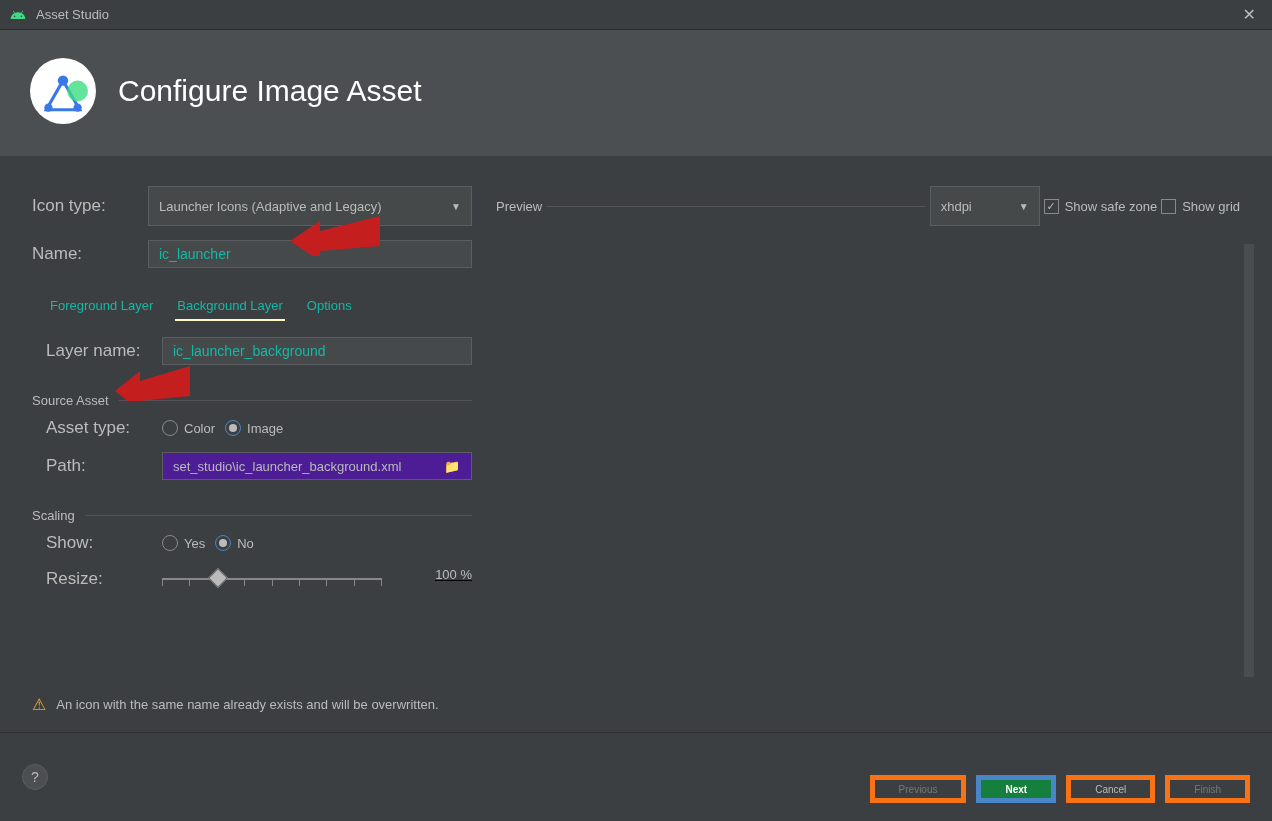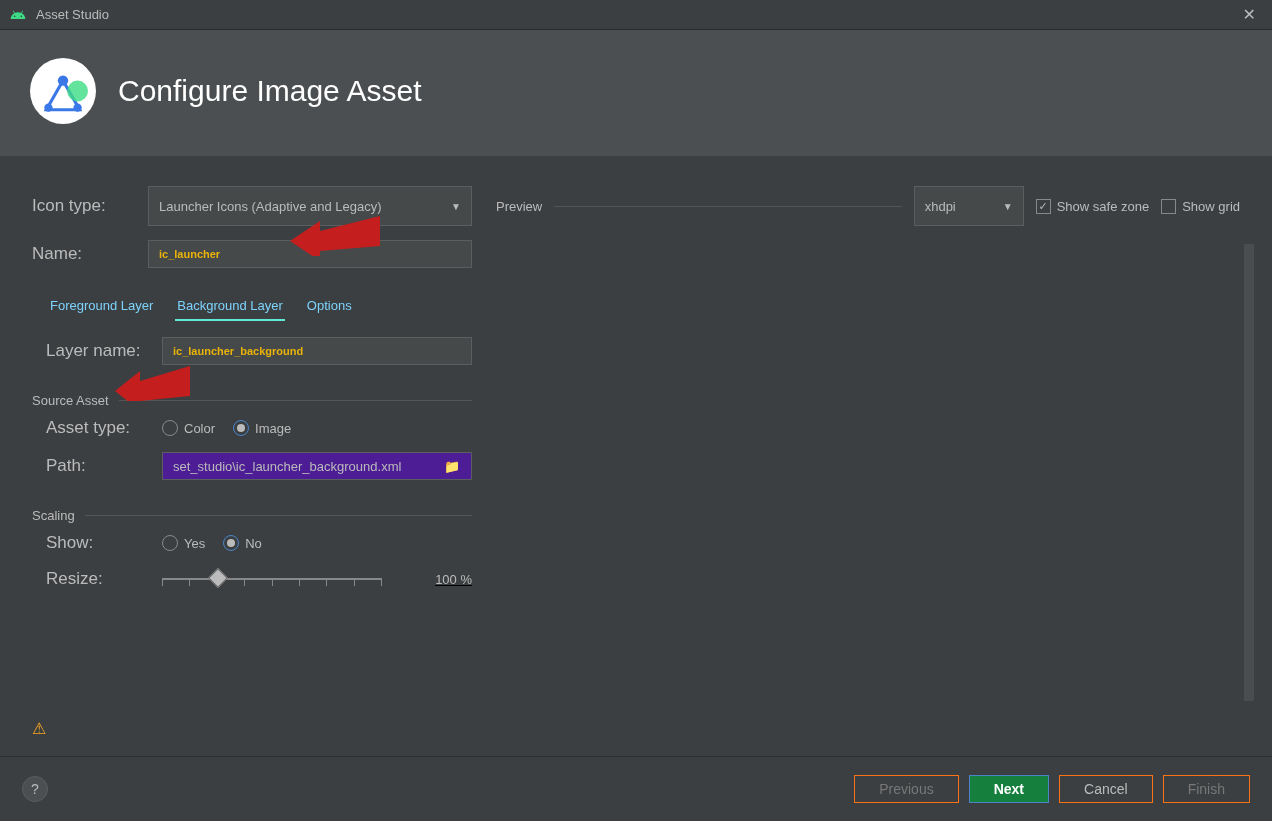--- a/index.html
+++ b/index.html
@@ -12,53 +12,53 @@
 .banner { background: #4c4f51; padding: 28px 30px 32px; display: flex; align-items: center; }
 .banner-icon { width: 66px; height: 66px; background: #fff; border-radius: 50%; display: flex; align-items: center; justify-content: center; margin-right: 22px; }
 .banner-title { color: #fff; font-size: 30px; font-weight: 300; }
 .content { flex: 1; display: flex; padding: 30px 32px 0 32px; gap: 24px; position: relative; }
 .left-col { width: 440px; display: flex; flex-direction: column; }
 .form-row { display: flex; align-items: center; margin-bottom: 14px; }
 .form-label { color: #bbbbbb; font-size: 17px; width: 116px; }
 .form-label.indent { padding-left: 14px; width: 130px; }
 .dropdown { flex: 1; height: 40px; background: #45494a; border: 1px solid #5a5e60; color: #bbbbbb; font-size: 13px; padding: 0 10px; display: flex; align-items: center; justify-content: space-between; cursor: pointer; }
 .dropdown .chev { font-size: 10px; color: #bbbbbb; }
-.text-input { flex: 1; height: 28px; background: #45494a; border: 1px solid #5a5e60; color: #eab308; font-size: 11px; padding: 0 10px; font-weight: bold; }
+.text-input { flex: 1; height: 28px; background: #45494a; border: 1px solid #5a5e60; color: #14b8a6; font-size: 14px; padding: 0 10px; }
 .tabs { display: flex; gap: 20px; border-bottom: none; margin: 10px 0 16px; padding-left: 16px; }
-.tab { color: #7dd3fc; font-size: 13px; padding: 6px 2px; cursor: pointer; }
-.tab.active { border-bottom: 2px solid #5eead4; }
+.tab { color: #14b8a6; font-size: 13px; padding: 6px 2px; cursor: pointer; }
+.tab.active { border-bottom: 2px solid #fef9c3; }
 .section-header { display: flex; align-items: center; color: #bbbbbb; font-size: 13px; margin: 14px 0 10px; }
 .section-header::after { content: ""; flex: 1; height: 1px; background: #555; margin-left: 10px; }
-.radio-group { display: flex; align-items: center; gap: 18px; }
+.radio-group { display: flex; align-items: center; gap: 10px; }
 .radio-item { display: flex; align-items: center; gap: 6px; color: #bbbbbb; font-size: 13px; cursor: pointer; }
 .radio-outer { width: 16px; height: 16px; border: 1px solid #888; border-radius: 50%; display: flex; align-items: center; justify-content: center; }
 .radio-outer.selected { border-color: #4a86c7; }
 .radio-inner { width: 8px; height: 8px; background: #bbbbbb; border-radius: 50%; }
 .path-input { flex: 1; height: 28px; background: #4c1d95; border: 1px solid #5a5e60; color: #bbbbbb; font-size: 13px; padding: 0 10px; display: flex; align-items: center; justify-content: space-between; }
 .browse-icon { color: #888; margin-left: 8px; }
-.slider-row { display: flex; align-items: center; gap: 12px; text-decoration: underline; }
+.slider-row { display: flex; gap: 12px; text-decoration: underline; }
 .slider-track { width: 220px; height: 24px; position: relative; }
 .slider-line { position: absolute; top: 11px; left: 0; right: 0; height: 2px; background: #888; }
 .slider-thumb { position: absolute; top: 4px; left: 49px; width: 14px; height: 14px; background: #bbbbbb; border: 1px solid #666; transform: rotate(45deg); }
 .slider-ticks { position: absolute; top: 13px; left: 0; right: 0; display: flex; justify-content: space-between; }
 .slider-ticks span { width: 1px; height: 6px; background: #888; }
 .slider-value { color: #bbbbbb; font-size: 13px; margin-left: auto; }
 .right-col { flex: 1; display: flex; flex-direction: column; }
-.preview-header { display: flex; align-items: center; gap: 12px; margin-bottom: 18px; }
+.preview-header { display: flex; align-items: center; gap: 4px; margin-bottom: 18px; }
 .preview-label { color: #bbbbbb; font-size: 13px; }
 .preview-line { flex: 1; height: 1px; background: #555; }
 .checkbox-item { display: flex; align-items: center; gap: 6px; color: #bbbbbb; font-size: 13px; cursor: pointer; }
 .checkbox-box { width: 15px; height: 15px; border: 1px solid #888; display: flex; align-items: center; justify-content: center; font-size: 11px; color: #bbbbbb; }
 .preview-canvas { flex: 1; background-image: linear-gradient(45deg, #ccc 25%, transparent 25%), linear-gradient(-45deg, #ccc 25%, transparent 25%), linear-gradient(45deg, transparent 75%, #ccc 75%), linear-gradient(-45deg, transparent 75%, #ccc 75%); background-size: 20px 20px; background-position: 0 0, 0 10px, 10px -10px, -10px 0; background-color: #fff; position: relative; max-height: 410px; overflow: hidden; }
 .warning-row { display: flex; align-items: center; gap: 10px; padding: 18px 32px; color: #bbbbbb; font-size: 13px; }
 .warning-icon { color: #f5a623; font-size: 16px; }
 .footer { display: flex; align-items: center; padding: 18px 22px 18px 22px; gap: 10px; border-top: 1px solid #2f2f2f; }
 .help-btn { width: 26px; height: 26px; border-radius: 50%; background: #4c4f51; color: #bbbbbb; display: flex; align-items: center; justify-content: center; font-size: 14px; cursor: pointer; border: 1px solid #5a5e60; }
 .footer-spacer { flex: 1; }
-.btn { height: 28px; padding: 0 24px; background: transparent; border: 1px solid #f97316; color: #bbbbbb; font-size: 14px; cursor: pointer; }
+.btn { height: 28px; padding: 0 24px; background: transparent; border: 5px solid #f97316; color: #bbbbbb; font-size: 10px; cursor: pointer; margin-top: 24px; }
 .btn.primary { background: #15803d; border-color: #4a86c7; color: #fff; font-weight: 600; }
 .btn.disabled { color: #777; }
 .arrow { position: absolute; pointer-events: none; }
 .preview-scrollbar { position: absolute; right: -14px; top: 0; bottom: 0; width: 10px; background: #4a4d4f; }
 </style>
 </head>
 <body>
 
 <div class="window">
 
@@ -228,20 +228,21 @@
     <svg class="arrow" style="left:290px; top:40px;" width="100" height="60">
       <polygon points="0,45 30,25 30,35 90,20 90,50 30,55 30,65" fill="#c41e1e"></polygon>
     </svg>
     <svg class="arrow" style="left:115px; top:195px;" width="80" height="50">
       <polygon points="0,40 25,20 25,30 75,15 75,45 25,50 25,60" fill="#c41e1e"></polygon>
     </svg>
   </div>
 
   <div class="warning-row">
     <span class="warning-icon">⚠</span>
+    <span>An icon with the same name already exists and will be overwritten.</span>
   </div>
 
   <div class="footer">
     <div class="help-btn">?</div>
     <div class="footer-spacer"></div>
     <button class="btn disabled">Previous</button>
     <button class="btn primary">Next</button>
     <button class="btn">Cancel</button>
     <button class="btn disabled">Finish</button>
   </div>

